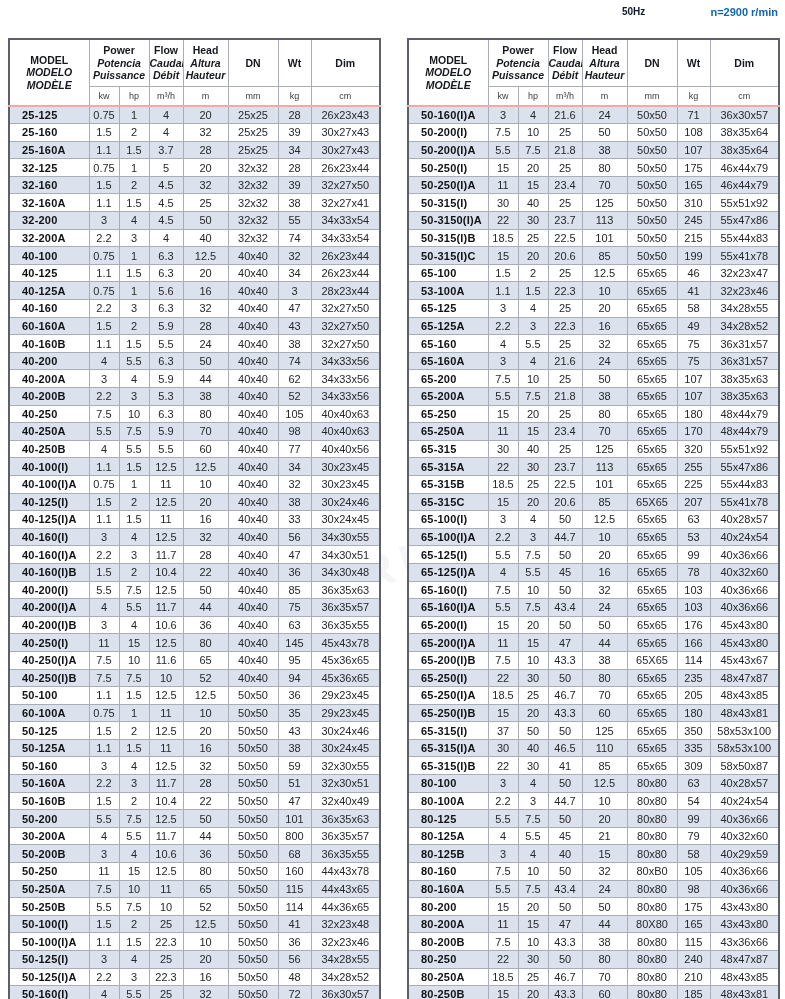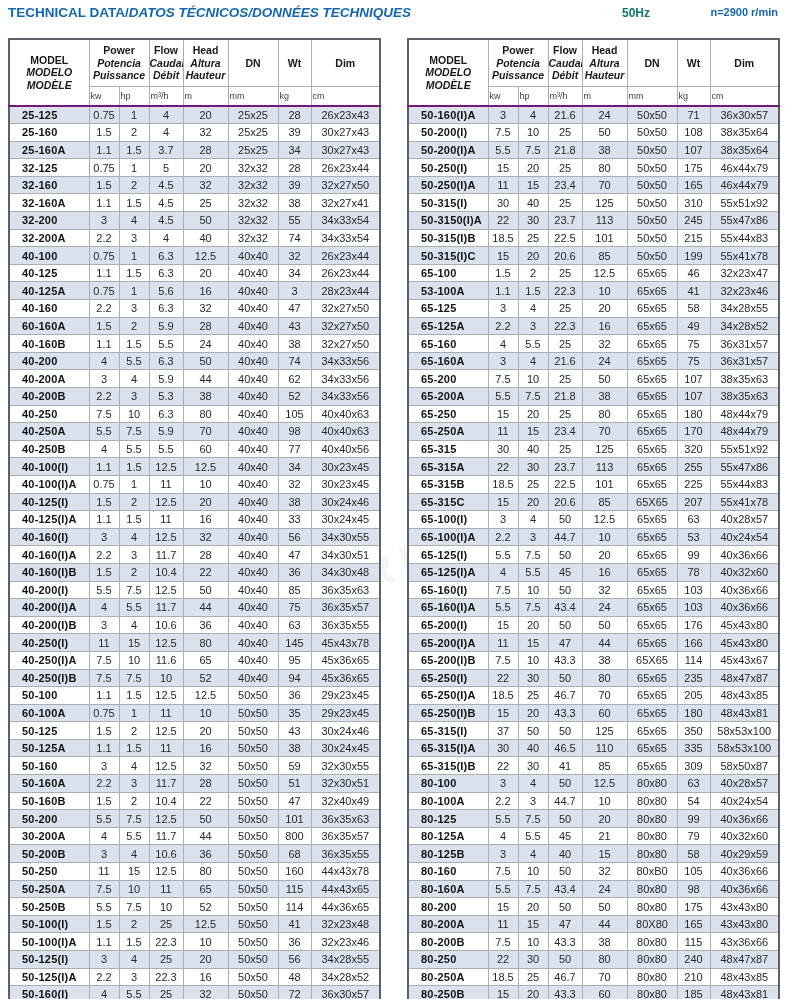--- a/index.html
+++ b/index.html
@@ -8,21 +8,21 @@
     font-family:"Liberation Sans", sans-serif; overflow:hidden;
   }
   
   .title {
     position:absolute; left:8px; top:5px;
     font-size:13.5px; font-weight:bold; color:#1266b0; white-space:nowrap;
   }
   .title .it { font-style:italic; }
   .freq {
     position:absolute; left:622px; top:6px;
-    font-size:12px; font-weight:bold; color:#0f766e;
+    font-size:10px; font-weight:bold; color:#0f172a;
   }
   .speed {
     position:absolute; right:7px; top:6px;
     font-size:11px; font-weight:bold; color:#1266b0;
   }
   
   .wm {
     position:absolute; font-size:46px; font-weight:bold; letter-spacing:8px;
     color:rgba(125,140,165,0.09); transform:rotate(-18deg);
     pointer-events:none; white-space:nowrap;
@@ -45,39 +45,38 @@
   col.c-wt    { width:33px; }
   col.c-dim   { width:69px; }
   thead tr.main th {
     height:44px; background:#ffffff; vertical-align:middle;
     font-size:10.5px; color:#15181d; line-height:12.5px; padding:1px 0;
     font-weight:bold;
   }
   thead tr.main th .it { font-style:italic; }
   thead tr.units th {
     height:16px; background:#ffffff; font-size:9px; font-weight:normal;
-    color:#3a3d42; text-align:left;
+    color:#3a3d42; text-align:center;
   }
-  thead { border-bottom:2px solid #701a75; }
+  thead { border-bottom:2px solid #fca5a5; }
   tbody tr { height:17.6px; }
   tbody tr:nth-child(odd) { background:#dce2ed; }
   tbody tr:nth-child(even){ background:#ffffff; }
   tbody td { padding:0; font-size:11px; color:#26282c; }
   tbody td.model {
     text-align:left; padding-left:12px; font-weight:bold; color:#101216;
     letter-spacing:0.2px;
   }
   tbody td.num { text-align:center; }
 </style>
 </head>
 <body>
 
 <div class="page">
 
-  <div class="title"><span>TECHNICAL DATA/</span><span class="it">DATOS TÉCNICOS/DONNÉES TECHNIQUES</span></div>
   <div class="freq">50Hz</div>
   <div class="speed">n=2900 r/min</div>
 
   <div class="wm" style="left:30px; top:380px;">PURITY</div>
   <div class="wm" style="left:280px; top:540px;">PURITY</div>
   <div class="wm" style="left:40px; top:890px;">PURITY</div>
   <div class="wm" style="left:500px; top:230px;">PURITY</div>
   <div class="wm" style="left:540px; top:800px;">PURITY</div>
 
   <div class="tbl-wrap left">

